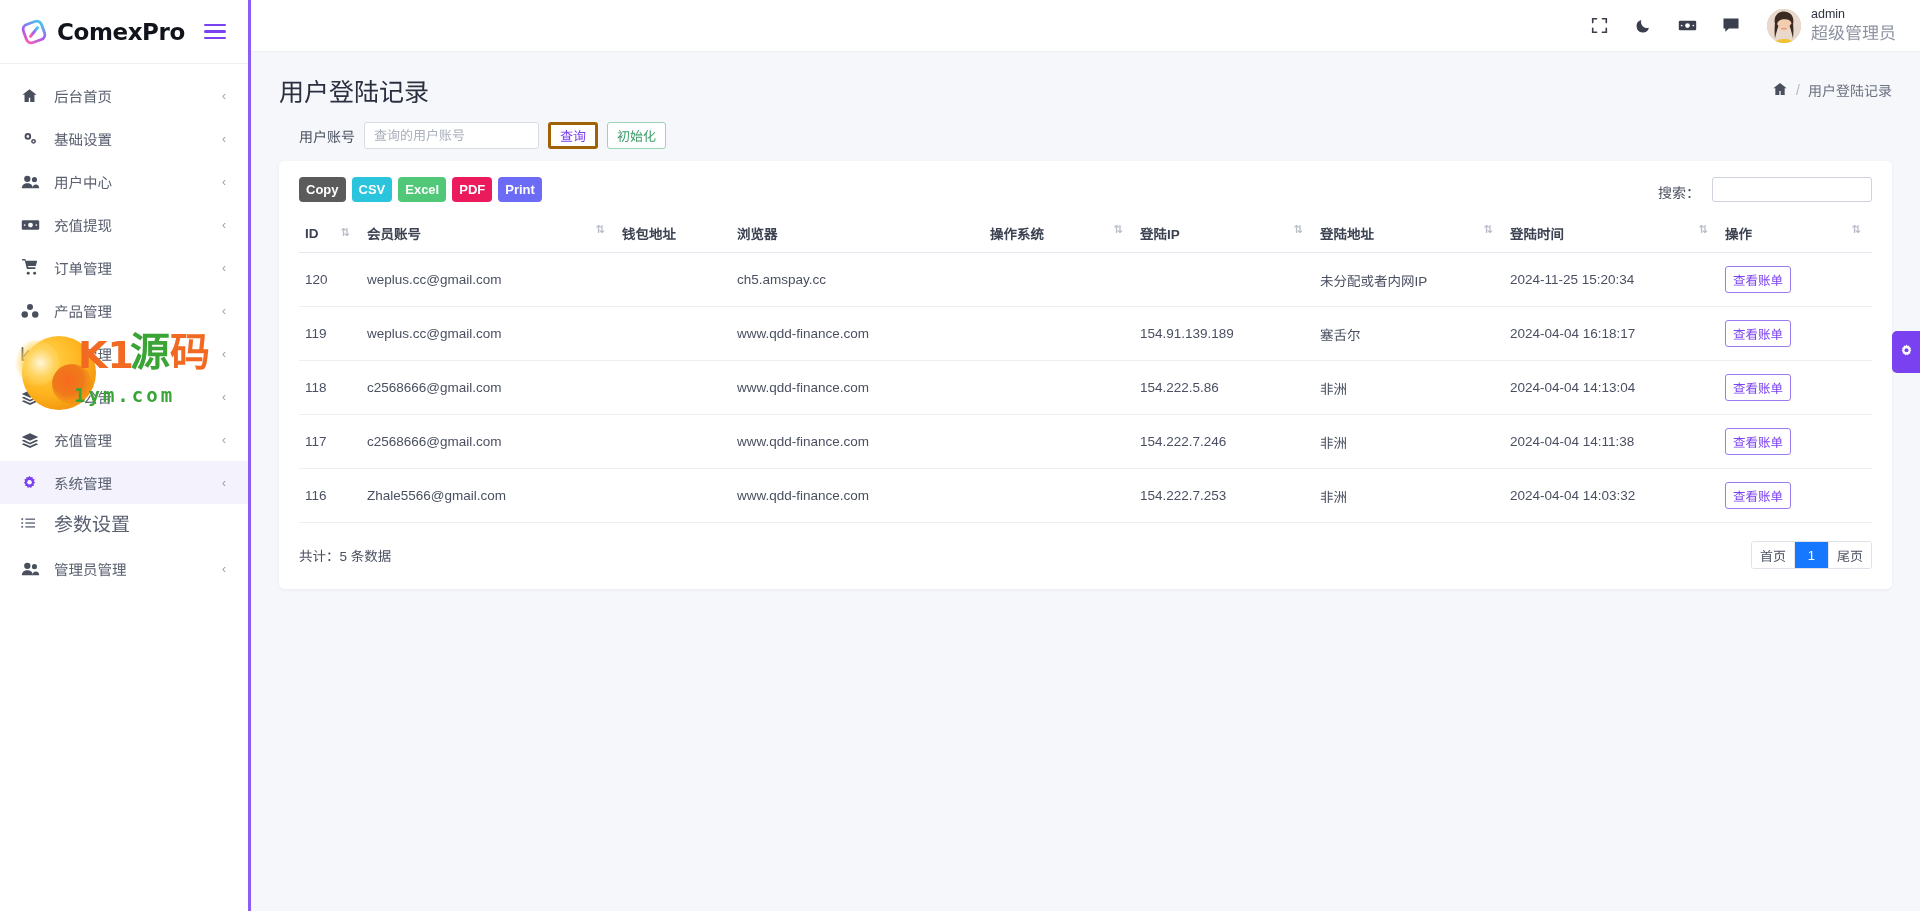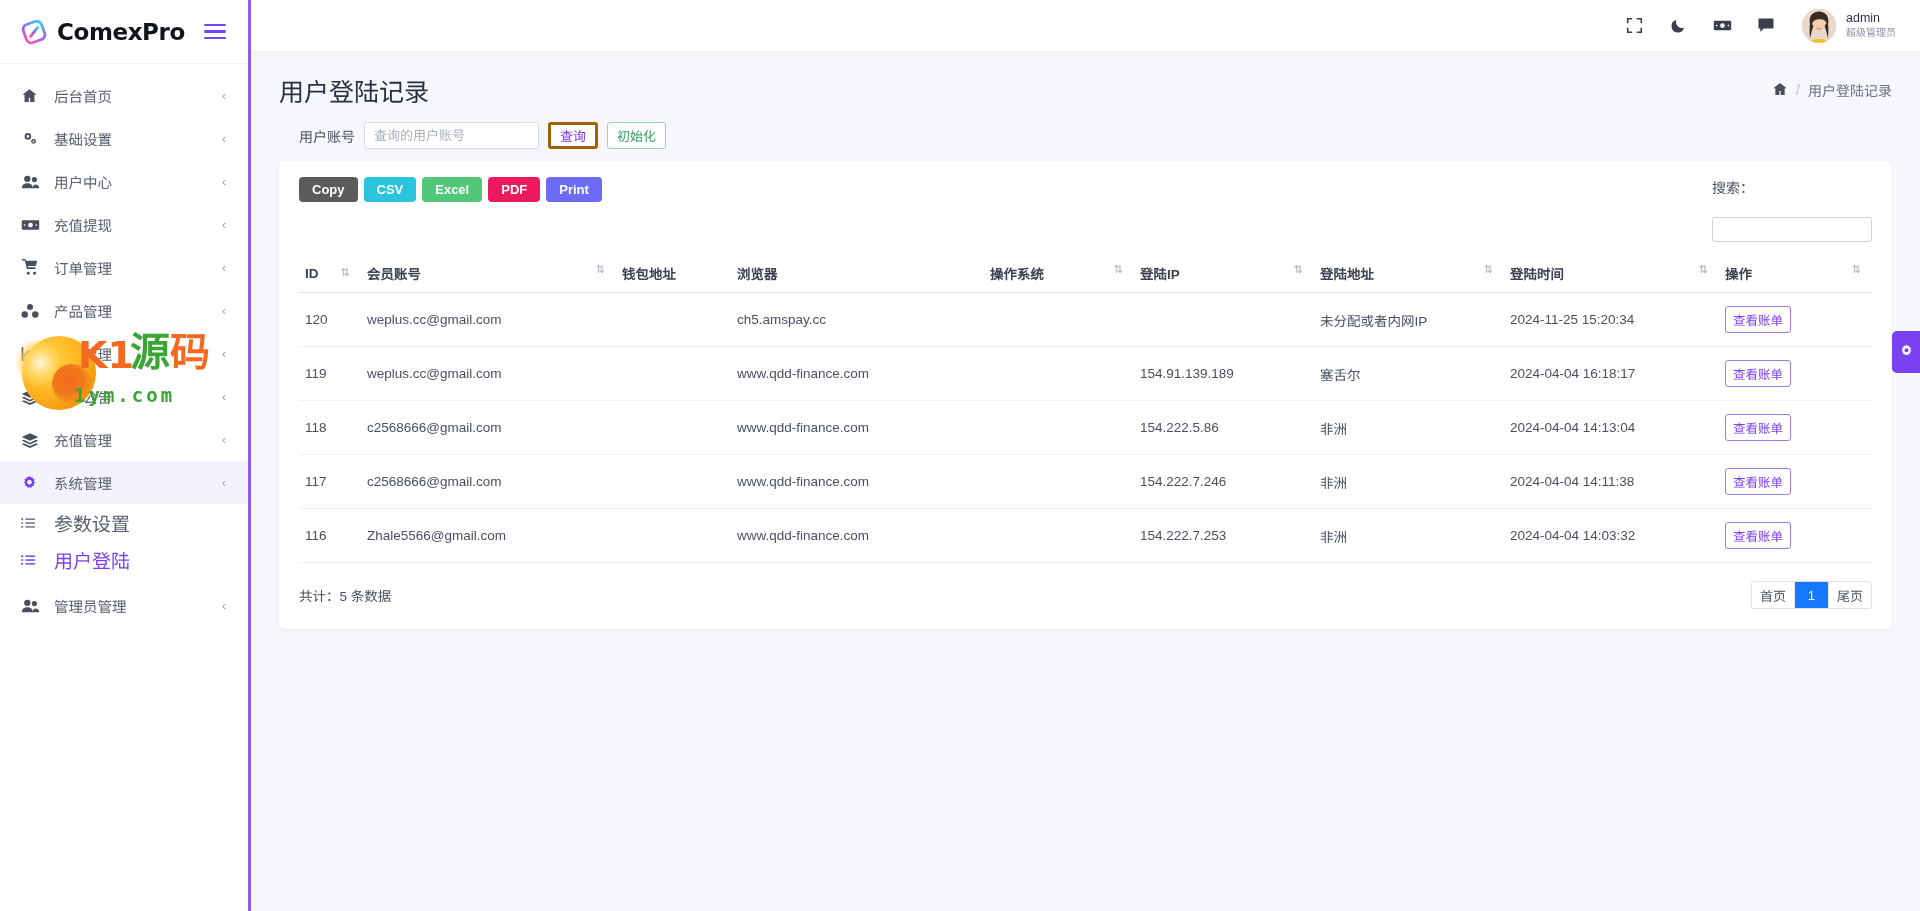--- a/index.html
+++ b/index.html
@@ -129,21 +129,21 @@
     display: flex; align-items: center; justify-content: center;
     color: #3b3f4d; cursor: pointer;
   }
   .user-box { display: flex; align-items: center; gap: 10px; margin-left: 14px; cursor: pointer; }
   .avatar {
     width: 34px; height: 34px; border-radius: 50%;
     overflow: hidden; position: relative; background: #d8c6b8; display: block;
   }
   .user-meta { line-height: 1.25; }
   .user-name { font-size: 12.5px; color: #2f3340; }
-  .user-role { font-size: 10px; color: #8d93a1; }
+  .user-role { font-size: 17px; color: #8d93a1; }
 
   
   .page-head {
     display: flex; align-items: center; justify-content: space-between;
     padding: 20px 28px 6px 28px;
   }
   .page-title { font-size: 25px; color: #2b3040; font-weight: normal; margin: 0; }
   .crumb { display: flex; align-items: center; gap: 8px; font-size: 14px; color: #6d7382; }
   .crumb .sep { color: #b4b9c4; }
 
@@ -175,27 +175,27 @@
   .card {
     margin: 0 28px;
     background: #fff;
     border-radius: 5px;
     box-shadow: 0 1px 3px rgba(30,40,70,0.06);
     padding: 14px 20px 20px 20px;
   }
   .card-toolbar { display: flex; align-items: flex-start; justify-content: space-between; }
   .export-btns { display: flex; gap: 6px; padding-top: 2px; }
   .xbtn {
-    height: 25px; padding: 0 13px;
+    height: 25px; padding: 0 7px;
     border: none; border-radius: 4px;
     color: #fff; font-size: 13px; font-weight: bold;
     cursor: pointer; display: inline-flex; align-items: center;
     font-family: "Liberation Sans", sans-serif;
   }
-  .search-wrap { display: flex; align-items: flex-start; gap: 20px; padding-top: 2px; flex-direction: column; }
+  .search-wrap { display: flex; align-items: flex-end; gap: 12px; padding-top: 2px; }
   .search-label { font-size: 14px; color: #4b5160; }
   .search-input {
     width: 160px; height: 25px;
     border: 1px solid #cfd3dc; border-radius: 3px;
     padding: 0 8px; outline: none; font-size: 13px;
     font-family: "Liberation Sans", sans-serif;
   }
 
   
   table.dt { width: 100%; border-collapse: collapse; margin-top: 13px; }
@@ -403,33 +403,20 @@
               <circle cx="1.4" cy="1.6" r="1.2"></circle>
                 <rect x="5" y="0.8" width="11" height="1.7"></rect>
               <circle cx="1.4" cy="6" r="1.2"></circle>
                 <rect x="5" y="5.2" width="11" height="1.7"></rect>
               <circle cx="1.4" cy="10.4" r="1.2"></circle>
                 <rect x="5" y="9.6" width="11" height="1.7"></rect>
             </svg>
           </span>
           <span>参数设置</span>
         </div>
-        <div class="sub-item selected">
-          <span class="bars">
-            <svg width="14" height="12" viewBox="0 0 16 12" fill="currentColor">
-              <circle cx="1.4" cy="1.6" r="1.2"></circle>
-                <rect x="5" y="0.8" width="11" height="1.7"></rect>
-              <circle cx="1.4" cy="6" r="1.2"></circle>
-                <rect x="5" y="5.2" width="11" height="1.7"></rect>
-              <circle cx="1.4" cy="10.4" r="1.2"></circle>
-                <rect x="5" y="9.6" width="11" height="1.7"></rect>
-            </svg>
-          </span>
-          <span>用户登陆</span>
-        </div>
       </div>
 
       <div class="menu-item" style="margin-top:6px">
         <span class="menu-ico">
           <svg width="19" height="16" viewBox="0 0 24 20" fill="currentColor">
             <circle cx="8" cy="6" r="4"></circle>
               <circle cx="17" cy="7" r="3.2"></circle>
             <path d="M1 18c0-4 3.2-6.4 7-6.4S15 14 15 18z"></path>
               <path d="M14.5 18c0-3 1.8-5 4.3-5S23 15 23 18z"></path>
           </svg>

